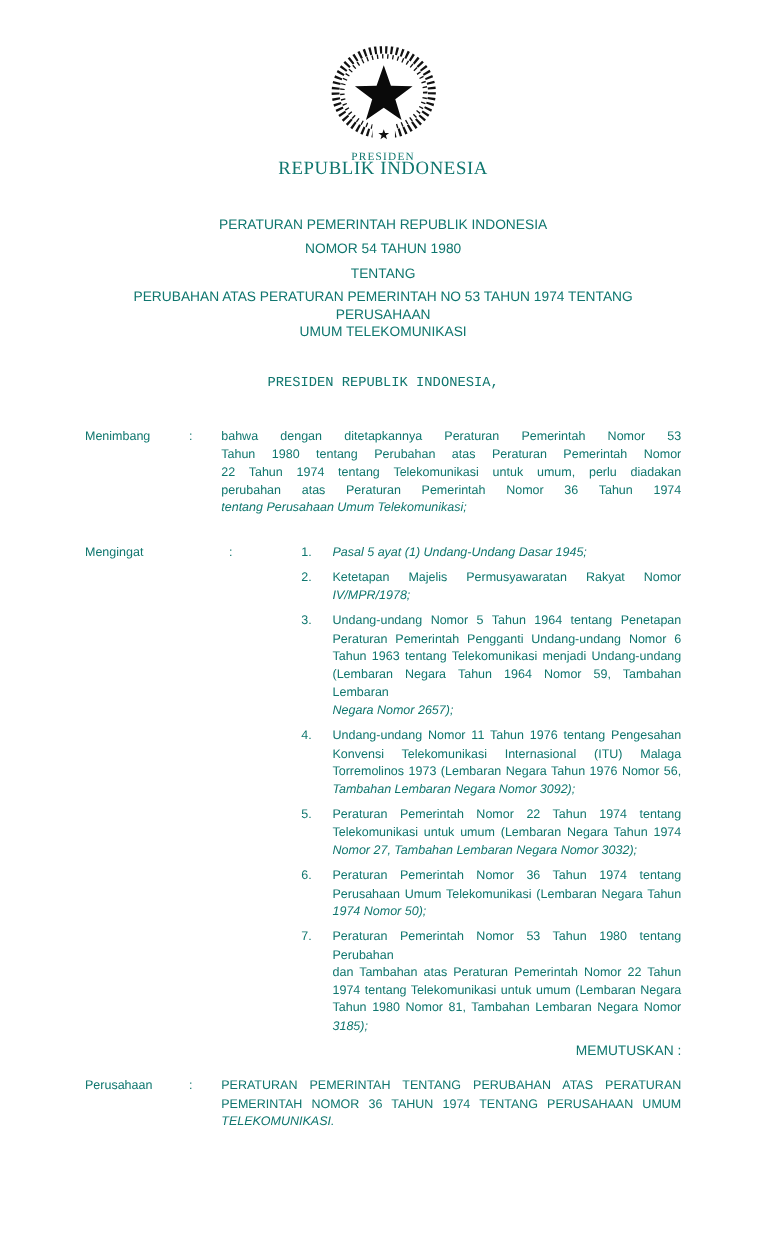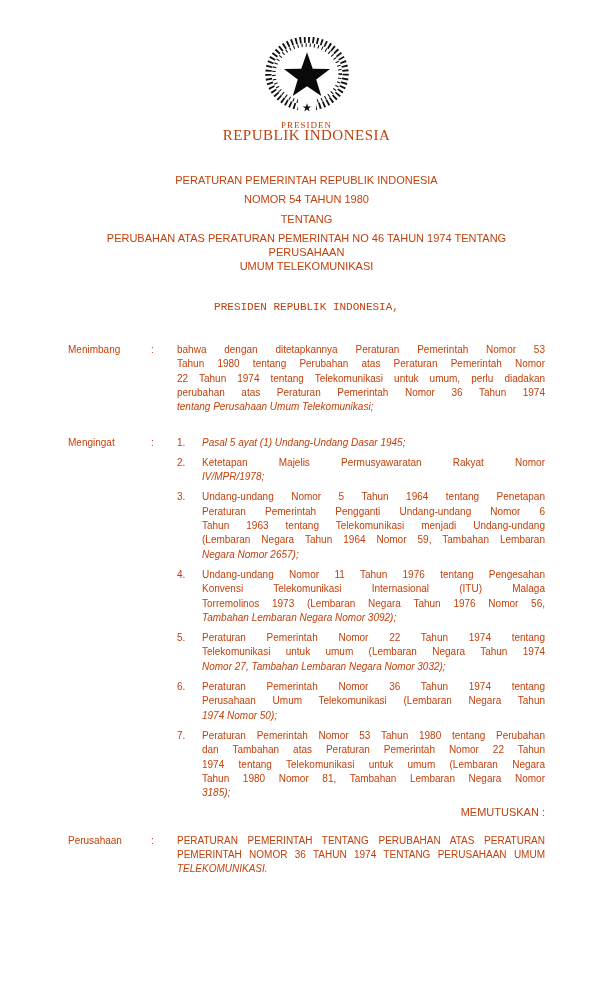--- a/index.html
+++ b/index.html
@@ -2,21 +2,21 @@
 <html><head>
 <meta charset="utf-8">
 <style>
   html,body{margin:0;padding:0;background:#e8e8e8;}
   .page{
     position:relative;
     width:612px;height:1008px;
     background:#ffffff;
     margin:0 auto;
     font-family:"Liberation Sans", sans-serif;
-    color:#c2410c;
+    color:#0f766e;
     box-sizing:border-box;
     padding:37px 67px 0 68px;
     overflow:hidden;
   }
   
   .letterhead{text-align:center;}
   .emblem{line-height:0;}
   .lh-line1{
     font-family:"Liberation Serif", serif;
     font-size:9px;letter-spacing:1px;
@@ -27,21 +27,21 @@
     font-size:15px;letter-spacing:0.5px;
     line-height:10px;
   }
   
   .title-block{margin-top:33px;text-align:center;}
   .title-line{font-size:11px;line-height:14.3px;margin-bottom:5px;white-space:pre-line;}
   .salutation{margin-top:26px;text-align:center;font-size:11px;line-height:14.3px;font-family:Liberation Mono, monospace;}
   
   .row{display:flex;font-size:10px;line-height:14.3px;}
   .row.menimbang{margin-top:29px;}
-  .row.mengingat{margin-top:21px;}
+  .row.mengingat{margin-top:21px;gap:32px;}
   .row.menetapkan{margin-top:14px;}
   .label{width:72px;flex:none;}
   .colon{width:25px;flex:none;text-align:center;}
   .content{flex:1;min-width:0;margin-left:12px;}
   .item{display:flex;margin-bottom:6px;}
   .item:last-child{margin-bottom:0;}
   .num{width:25px;flex:none;}
   .item-text{flex:1;min-width:0;}
   
   .jline{text-align:justify;text-align-last:justify;}
@@ -64,21 +64,21 @@
       </svg>
     </div>
     <div class="lh-line1">PRESIDEN</div>
     <div class="lh-line2">REPUBLIK INDONESIA</div>
   </div>
 
   <div class="title-block">
     <div class="title-line">PERATURAN PEMERINTAH REPUBLIK INDONESIA</div>
     <div class="title-line">NOMOR 54 TAHUN 1980</div>
     <div class="title-line">TENTANG</div>
-    <div class="title-line">PERUBAHAN ATAS PERATURAN PEMERINTAH NO 46 TAHUN 1974 TENTANG PERUSAHAAN
+    <div class="title-line">PERUBAHAN ATAS PERATURAN PEMERINTAH NO 53 TAHUN 1974 TENTANG PERUSAHAAN
 UMUM TELEKOMUNIKASI</div>
   </div>
 
   <div class="salutation">PRESIDEN REPUBLIK INDONESIA,</div>
 
   <div class="row menimbang">
     <div class="label">Menimbang</div>
     <div class="colon">:</div>
     <div class="content">
         <div class="jline">bahwa dengan ditetapkannya Peraturan Pemerintah Nomor 53</div>

